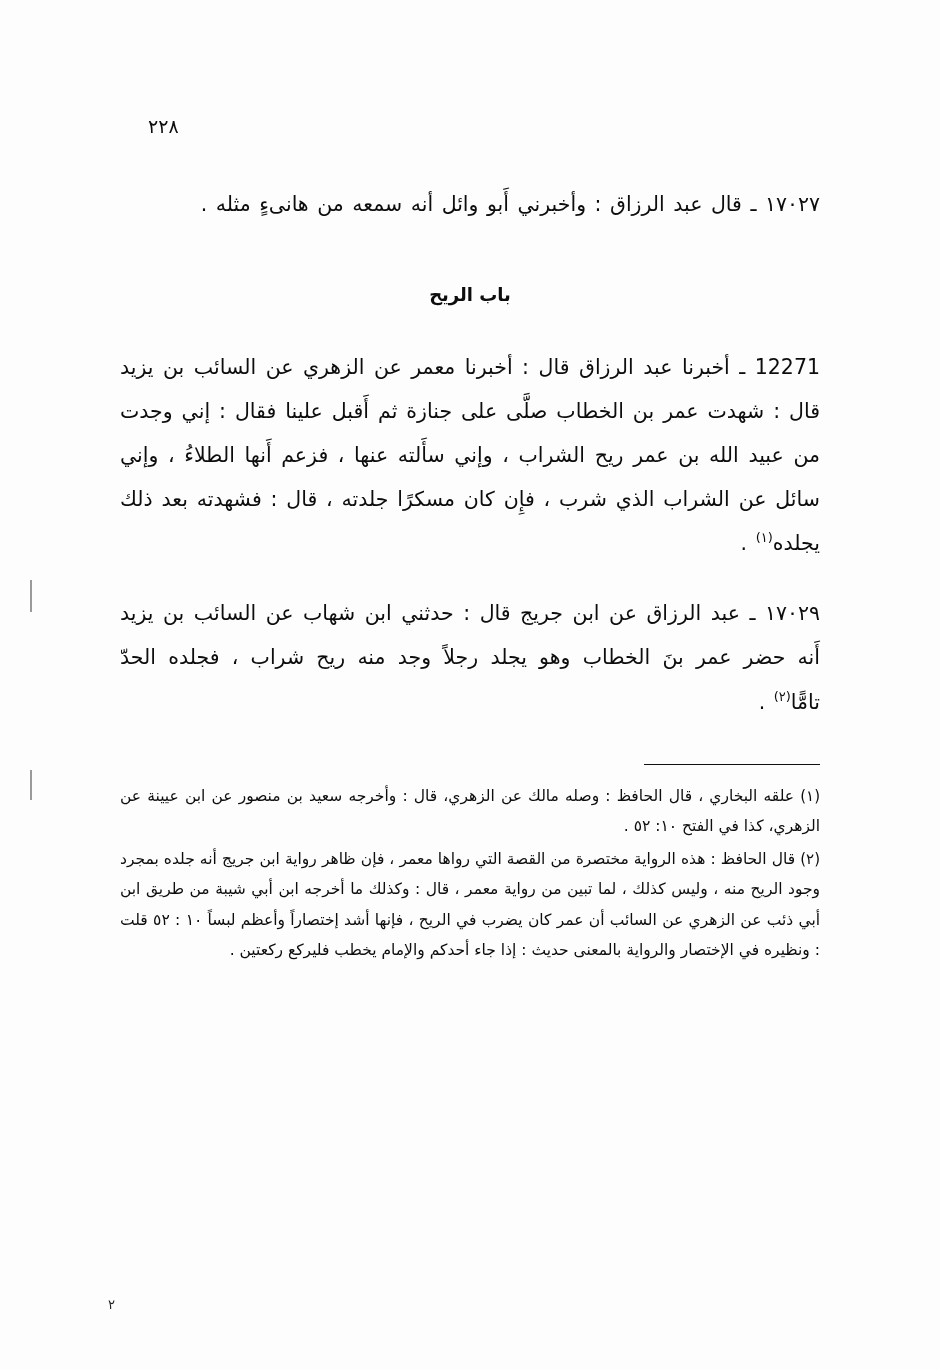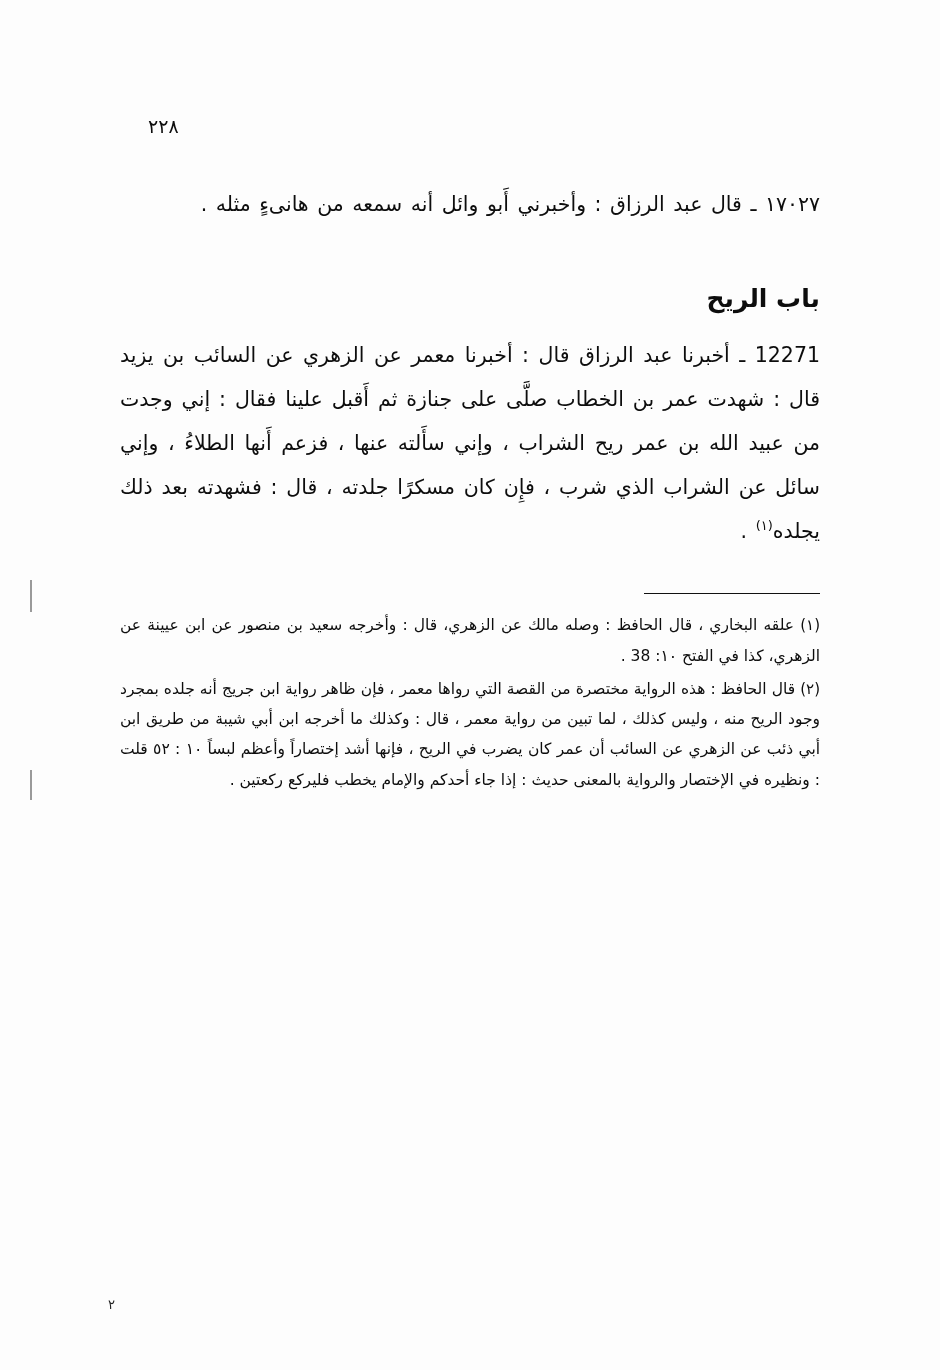--- a/index.html
+++ b/index.html
@@ -38,23 +38,23 @@
     line-height: 2.15;
     margin: 0 0 6px 0;
     text-align: justify;
     text-justify: inter-word;
     word-spacing: 2px;
   }
   .para.first-block {
     margin-bottom: 58px;
   }
   .chapter-title {
-    text-align: right;
-    font-size: 25px;
-    margin: 0 0 20px 0;
+    text-align: center;
+    font-size: 18px;
+    margin: 0 0 40px 0;
     letter-spacing: 0.5px;
   }
   .block {
     margin-bottom: 26px;
   }
   .sup {
     font-size: 13px;
     vertical-align: super;
   }
   .footnote-rule {
@@ -116,26 +116,29 @@
     <div class="page-number">٢٢٨</div>
 
     <p class="para first-block">١٧٠٢٧ ـ قال عبد الرزاق : وأخبرني أَبو وائل أنه سمعه من هانىءٍ مثله .</p>
 
     <h2 class="chapter-title">باب الريح</h2>
 
     <div class="block">
       <p class="para"><span>12271 ـ أخبرنا عبد الرزاق قال : أخبرنا معمر عن الزهري عن السائب بن يزيد قال : شهدت عمر بن الخطاب صلَّى على جنازة ثم أَقبل علينا فقال : إني وجدت من عبيد الله بن عمر ريح الشراب ، وإني سأَلته عنها ، فزعم أَنها الطلاءُ ، وإني سائل عن الشراب الذي شرب ، فإِن كان مسكرًا جلدته ، قال : فشهدته بعد ذلك يجلده</span><span class="sup">(١)</span><span> .</span></p>
     </div>
 
+    <div class="block">
+      <p class="para"><span>١٧٠٢٩ ـ عبد الرزاق عن ابن جريج قال : حدثني ابن شهاب عن السائب بن يزيد أَنه حضر عمر بنَ الخطاب وهو يجلد رجلاً وجد منه ريح شراب ، فجلده الحدّ تامًّا</span><span class="sup">(٢)</span><span> .</span></p>
+    </div>
 
 
     <div class="footnote-rule"></div>
 
     <div class="footnotes">
-      <p><span class="fn-marker">(١)</span><span> علقه البخاري ، قال الحافظ : وصله مالك عن الزهري، قال : وأخرجه سعيد بن منصور عن ابن عيينة عن الزهري، كذا في الفتح ١٠: 38 .</span></p>
+      <p><span class="fn-marker">(١)</span><span> علقه البخاري ، قال الحافظ : وصله مالك عن الزهري، قال : وأخرجه سعيد بن منصور عن ابن عيينة عن الزهري، كذا في الفتح ١٠: ٥٢ .</span></p>
       <p><span class="fn-marker">(٢)</span><span> قال الحافظ : هذه الرواية مختصرة من القصة التي رواها معمر ، فإن ظاهر رواية ابن جريج أنه جلده بمجرد وجود الريح منه ، وليس كذلك ، لما تبين من رواية معمر ، قال : وكذلك ما أخرجه ابن أبي شيبة من طريق ابن أبي ذئب عن الزهري عن السائب أن عمر كان يضرب في الريح ، فإنها أشد إختصاراً وأعظم لبساً ١٠ : ٥٢ قلت : ونظيره في الإختصار والرواية بالمعنى حديث : إذا جاء أحدكم والإمام يخطب فليركع ركعتين .</span></p>
     </div>
 
   </div>
 
   <div class="bottom-mark">٢</div>
 
 </div>
 
 </body></html>

